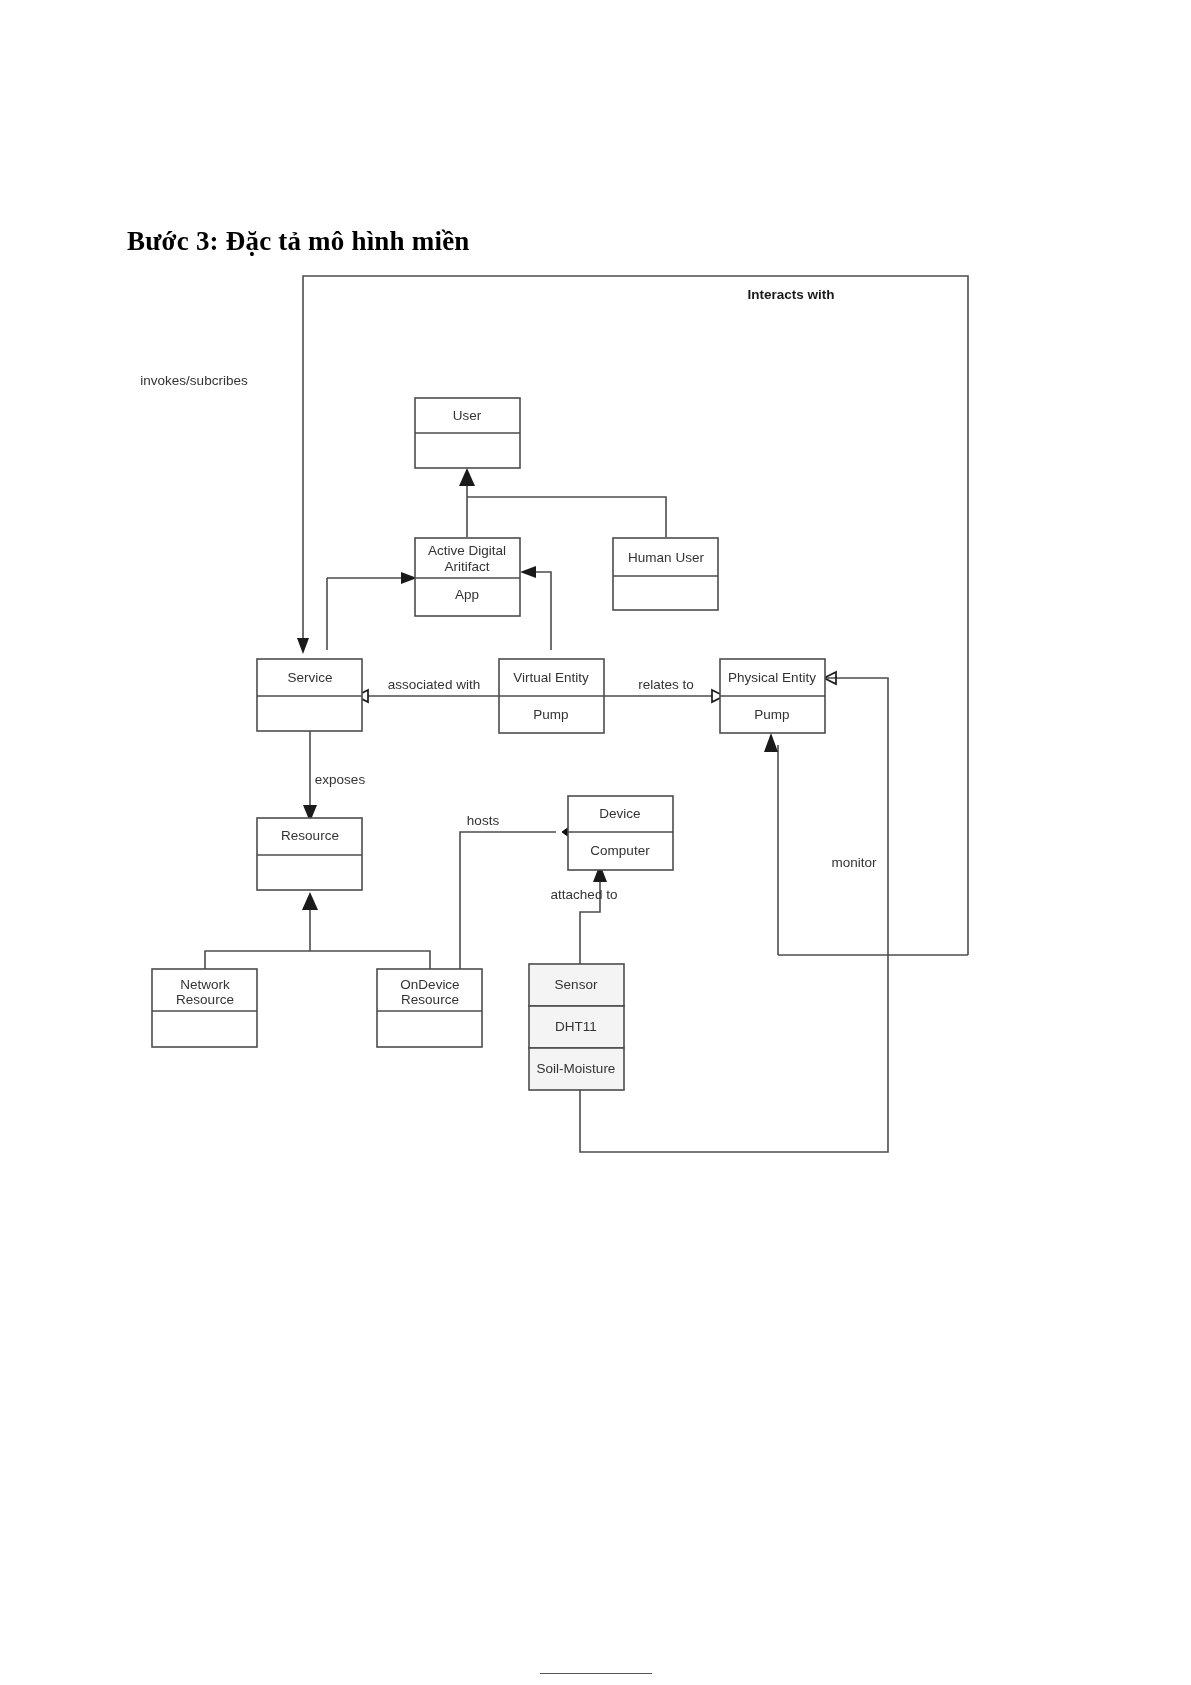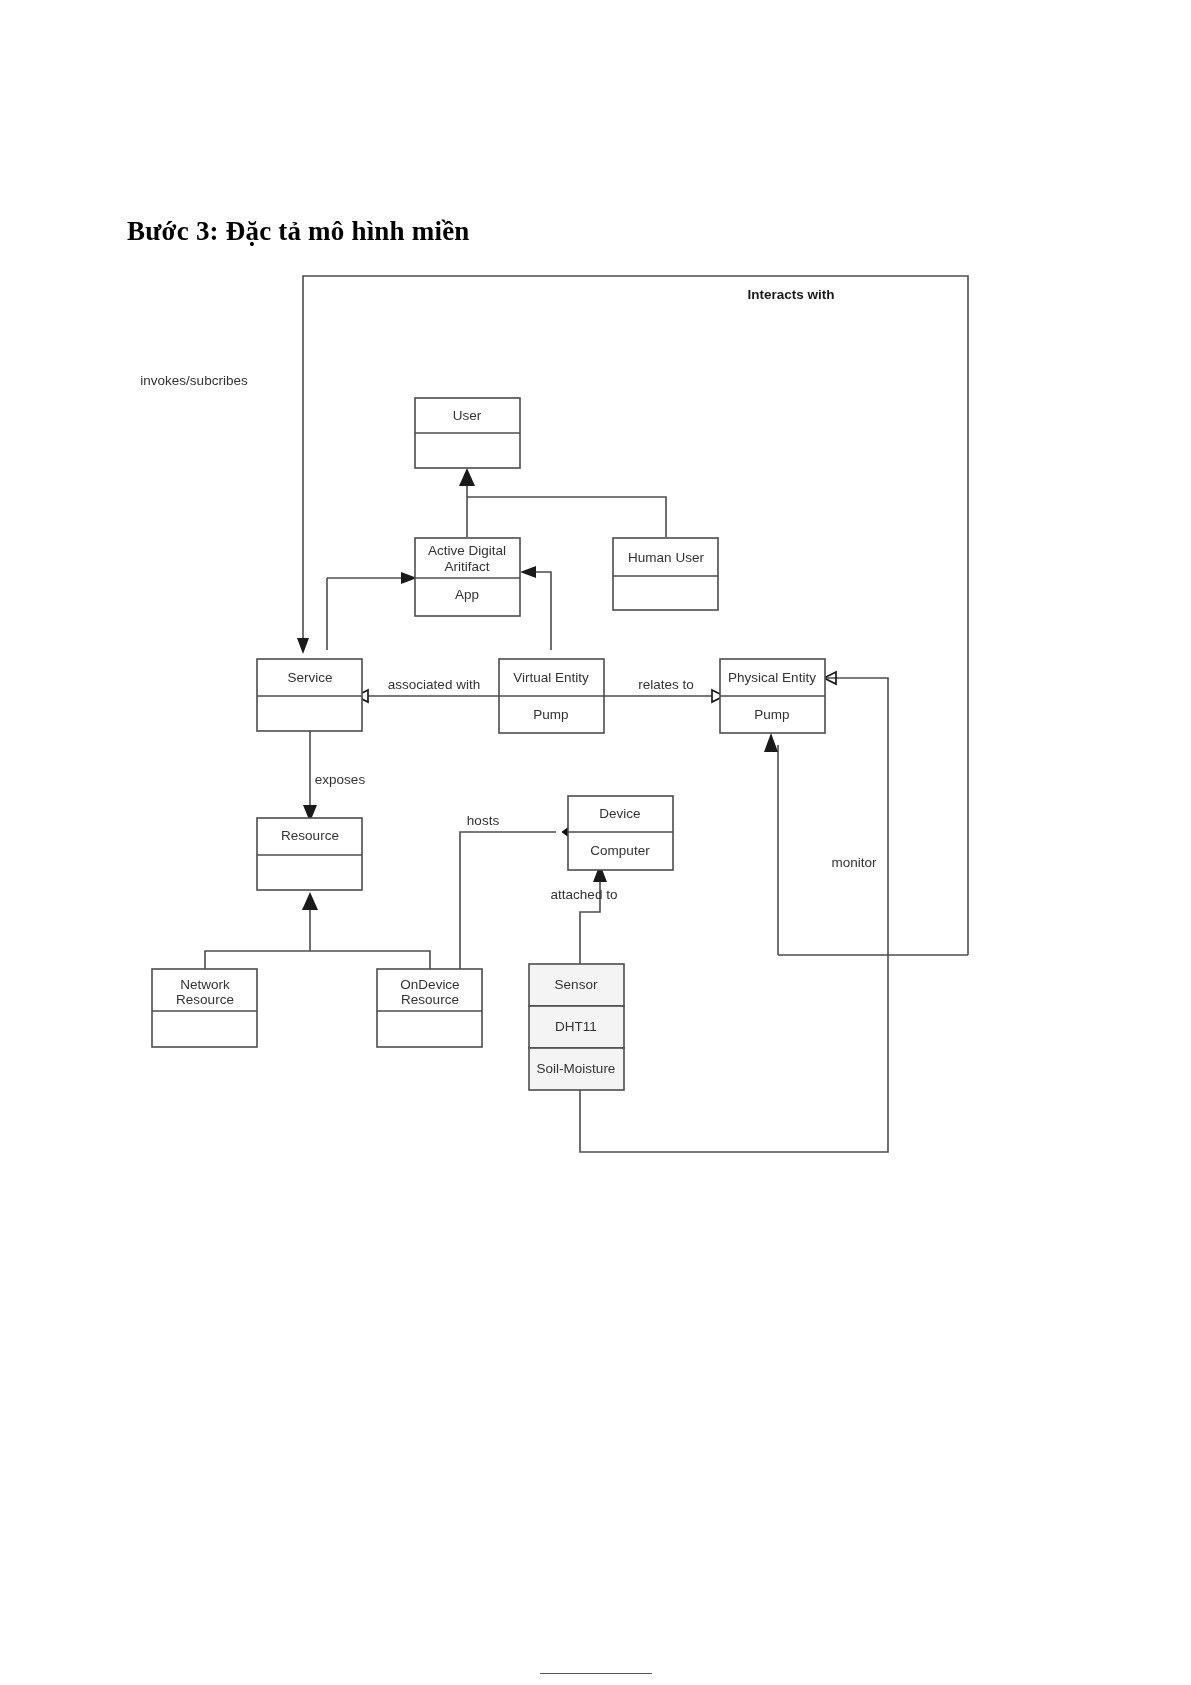--- a/index.html
+++ b/index.html
@@ -17,21 +17,21 @@
   #page {
     position: absolute;
     left: 0; top: 0;
     width: 1191px;
     height: 1685px;
     background: #fff;
   }
   #doc-title {
     position: absolute;
     left: 127px;
-    top: 216px;
+    top: 226px;
     font-family: "Liberation Serif", serif;
     font-weight: bold;
     font-size: 27px;
     color: #000;
     letter-spacing: 0.2px;
     white-space: nowrap;
   }
   #diagram {
     position: absolute;
     left: 0;

